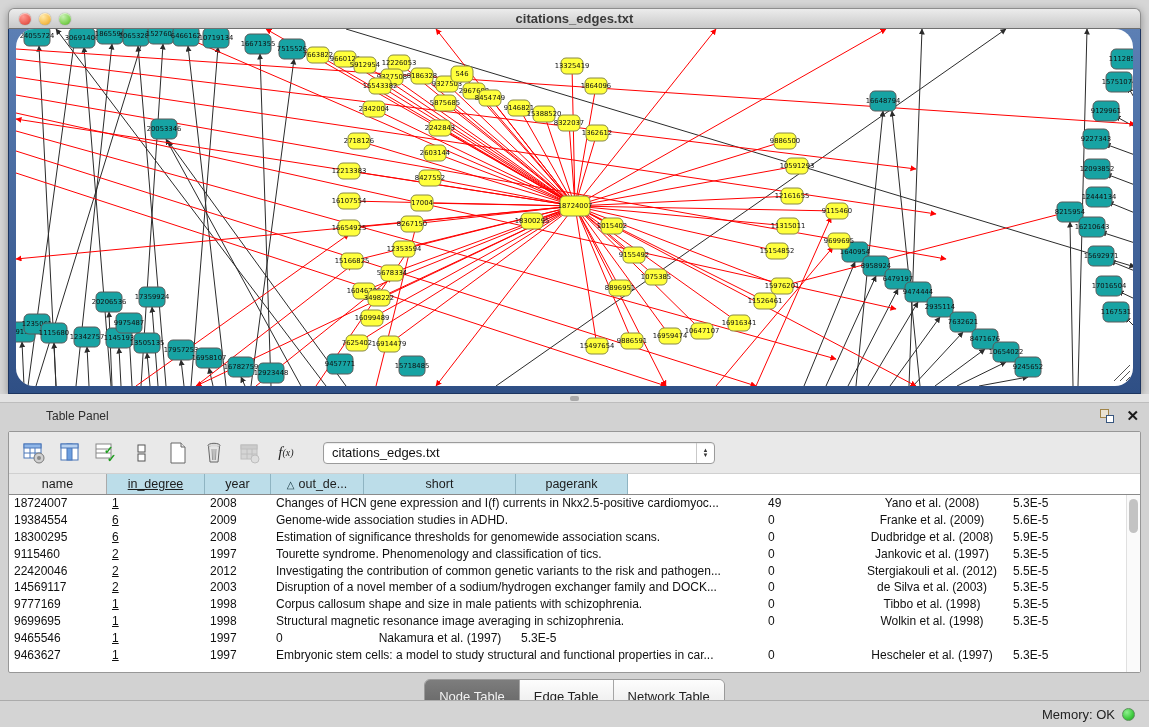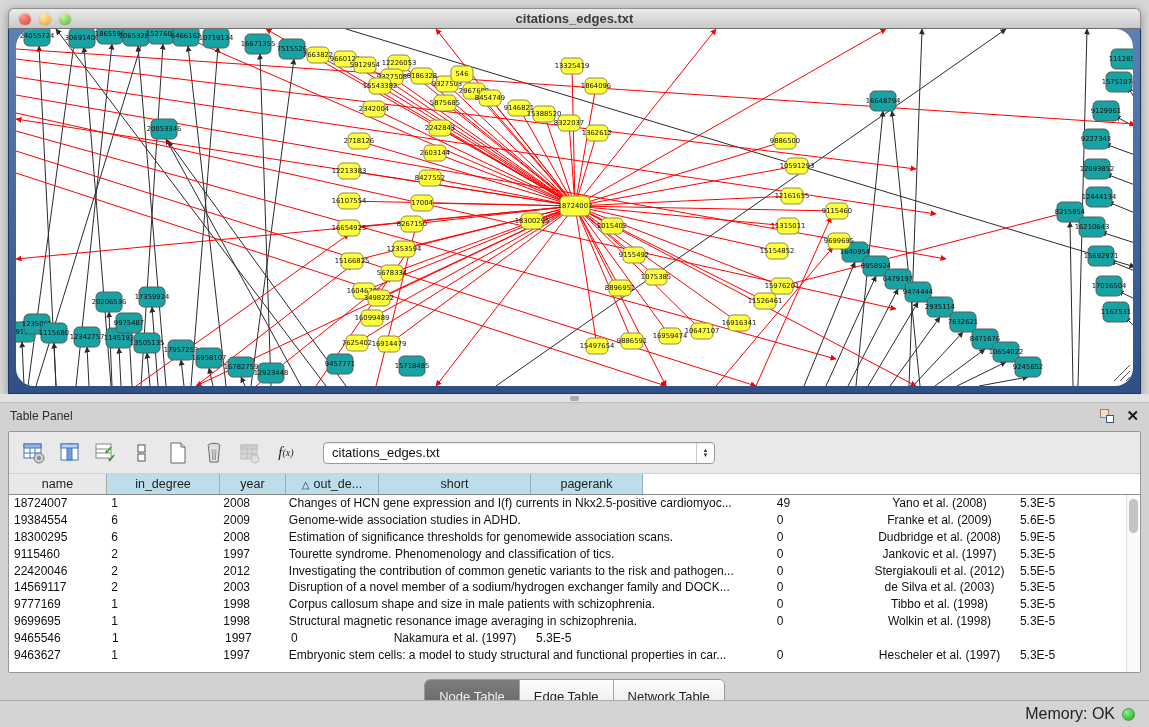--- a/index.html
+++ b/index.html
@@ -21,21 +21,21 @@
   .net-canvas { width:100%; height:100%; background:#ffffff; position:relative; overflow:hidden;border-radius:18px; }
   .net-canvas svg { display:block; }
 
   
   .splitter { position:absolute; left:0; top:394px; width:1149px; height:9px; background:#e3e3e3; border-bottom:1px solid #bdbdbd; }
   .split-handle { position:absolute; left:570px; top:2px; width:9px; height:5px; background:#9a9a9a; border-radius:2px; opacity:.8; }
 
   
   .table-panel { position:absolute; left:0; top:403px; width:1149px; height:297px; background:#d2d2d2; }
   .panel-head { height:26px; display:flex; align-items:center; padding:0 10px; }
-  .panel-title { font-size:12px; color:#2e2e2e; }
+  .panel-title { font-size:12px; color:#2e2e2e;margin-left:36px; }
   .panel-head-icons { margin-left:auto; display:flex; align-items:center; gap:12px; }
   .float-icon { position:relative; width:14px; height:14px; }
   .float-icon .sq1 { position:absolute; left:0; top:0; width:9px; height:9px; border:1.5px solid #a08448; background:#e9e2d2; }
   .float-icon .sq2 { position:absolute; right:0; bottom:0; width:8px; height:8px; border:1.5px solid #38567e; background:#fff; }
   .close-x { font-size:15px; font-weight:bold; color:#1a1a1a; line-height:14px; cursor:default; }
 
   .panel-card { position:absolute; left:8px; top:28px; width:1133px; height:242px; background:#ffffff; border:1px solid #979797; border-radius:2px; }
   .toolbar { height:42px; background:#e9e9e9; display:flex; align-items:center; padding:0 12px; gap:10px; border-bottom:1px solid #d0d0d0; }
   .tb-icon { width:26px; height:26px; display:flex; align-items:center; justify-content:center; }
   .fx { font-family:"Liberation Serif", serif; font-style:italic; font-size:15px; color:#222; }
@@ -47,36 +47,36 @@
 
   
   .tbl { position:absolute; left:0; top:42px; right:0; bottom:0; overflow:hidden; }
   .thead { display:flex; height:21px; border-bottom:1px solid #8a8a8a; }
   .th { font-size:12.5px; color:#1c1c1c; background:#bcdde9; border-right:1px solid #8fb4c2; display:flex; align-items:center; justify-content:center; }
   .th.gray { background:#e8e8e8; border-right:1px solid #aaa; }
   .sortg { font-size:10px; margin-right:4px; color:#10303a; }
   .tbody { position:absolute; left:0; top:21px; right:14px; bottom:0; }
   .trow { display:flex; height:16.8px; align-items:center; background:#fff; }
   .td { font-size:12px; color:#101010; padding-left:5px; white-space:nowrap; overflow:hidden; }
-  .c0{width:98px;} .c1{width:113px;} .c2{width:66px;} .c3{width:492px;} .c4{width:93px;} .c5{width:152px;} .c6{width:112px;}
+  .c0{width:98px;} .c1{width:98px;text-decoration:underline;} .c2{width:66px;} .c3{width:492px;} .c4{width:93px;} .c5{width:152px;} .c6{width:112px;}
   .td.c5 { text-align:center; padding-left:0; }
   .vscroll { position:absolute; right:0; top:21px; bottom:0; width:14px; background:#fafafa; border-left:1px solid #e0e0e0; }
   .vthumb { position:absolute; left:2px; top:4px; width:9px; height:34px; background:#c3c3c3; border-radius:5px; }
 
   
   .tabs-row { position:absolute; left:0; top:276px; width:100%; display:flex; justify-content:center; }
   .seg { display:flex; border:1px solid #9a9a9a; border-radius:6px; overflow:hidden; height:34px; box-shadow:0 1px 0 rgba(255,255,255,.7); }
   .seg-btn { font-size:13px; padding:0 14px; display:flex; align-items:center; background:linear-gradient(#fdfdfd,#e9e9e9); color:#222; border-right:1px solid #a5a5a5; }
   .seg-btn:last-child { border-right:none; }
   .seg-btn.active { background:linear-gradient(#7d7d7d,#636363); color:#f2f2f2; }
 
   
   .statusbar { position:absolute; left:0; top:700px; width:1149px; height:27px; background:#d4d4d4; border-top:1px solid #ababab;
       display:flex; align-items:center; justify-content:flex-end; padding-right:14px; gap:7px; }
-  .mem-label { font-size:16px; color:#222; }
+  .mem-label { font-size:13px; color:#222; }
   .mem-dot { width:13px; height:13px; border-radius:50%; background:radial-gradient(circle at 35% 30%, #8ef08e, #3ecb3e 60%, #2a9a2a); border:1px solid #5b8f5b; }
 </style>
 </head>
 <body>
 
 <div class="app">
 
   <div class="net-window">
     <div class="titlebar">
       <div class="traffic">

